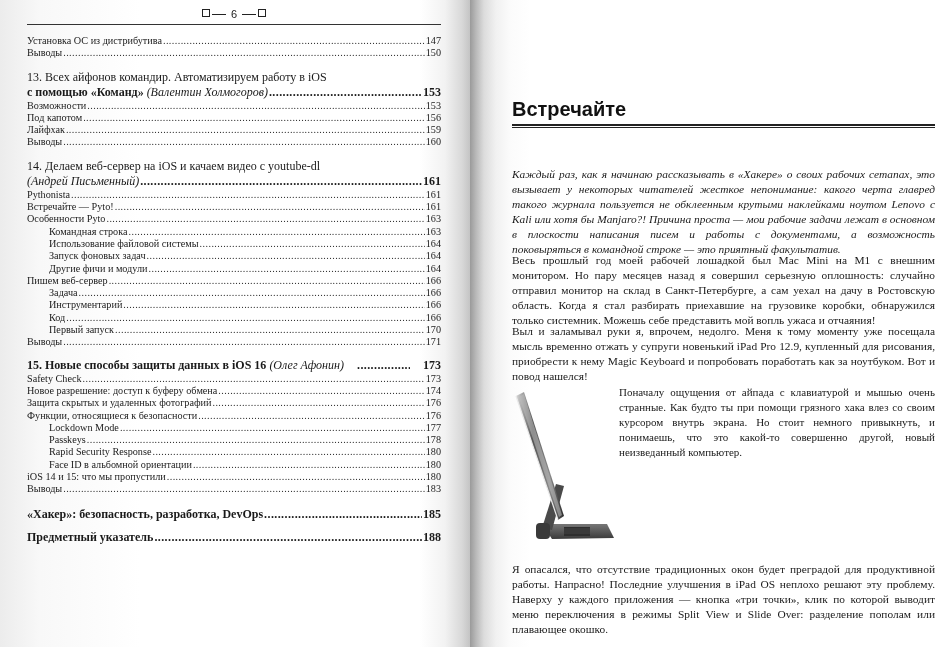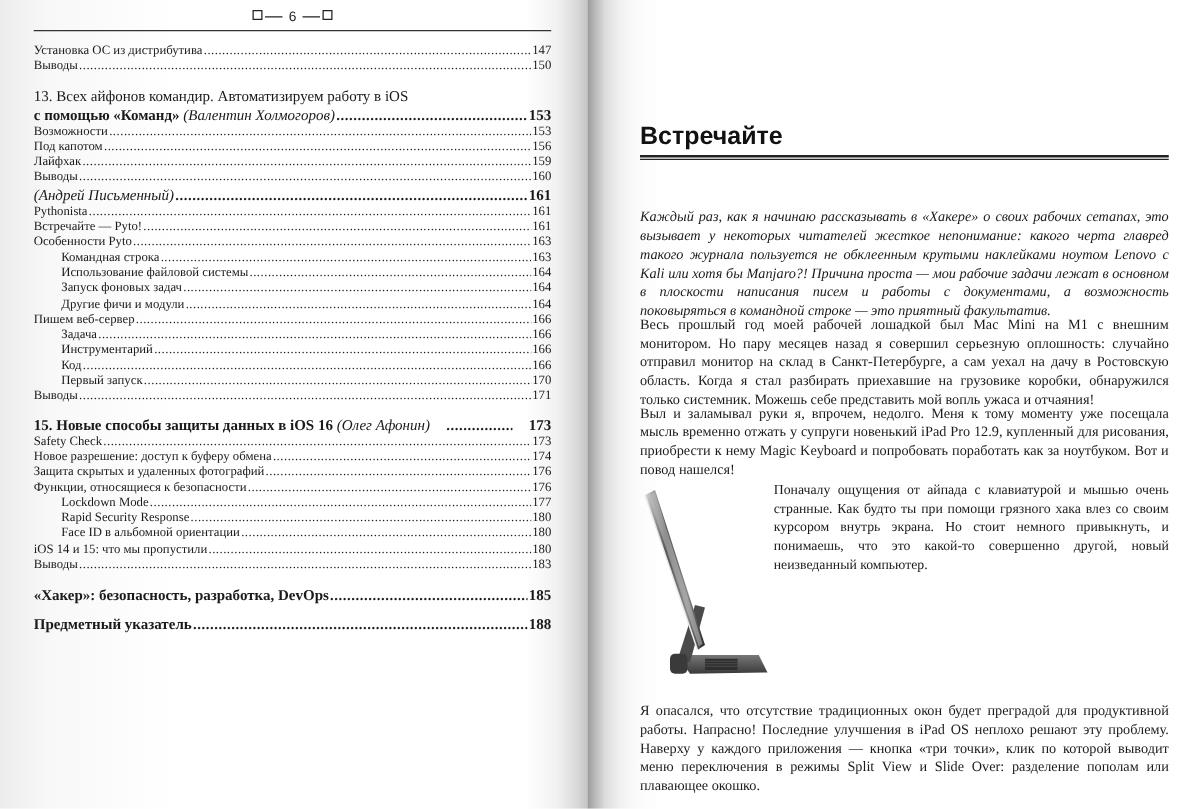--- a/index.html
+++ b/index.html
@@ -118,20 +118,21 @@
             <span class="dots"></span>
             <span class="p">159</span>
           </div>
           <div class="toc-row">
             <span class="t">Выводы</span>
             <span class="dots"></span>
             <span class="p">160</span>
           </div>
         </div>
 
+      <div class="chapter-title">14. Делаем веб-сервер на iOS и качаем видео с youtube-dl</div>
       <div class="toc-row chap">
           <span class="t author">(Андрей Письменный)</span>
           <span class="dots"></span>
           <span class="p">161</span>
         </div>
       <div id="ch14">
           <div class="toc-row">
             <span class="t">Pythonista</span>
             <span class="dots"></span>
             <span class="p">161</span>
@@ -221,20 +222,25 @@
           </div>
           <div class="toc-row">
             <span class="t">Функции, относящиеся к безопасности</span>
             <span class="dots"></span>
             <span class="p">176</span>
           </div>
           <div class="toc-row indent">
             <span class="t">Lockdown Mode</span>
             <span class="dots"></span>
             <span class="p">177</span>
+          </div>
+          <div class="toc-row indent">
+            <span class="t">Passkeys</span>
+            <span class="dots"></span>
+            <span class="p">178</span>
           </div>
           <div class="toc-row indent">
             <span class="t">Rapid Security Response</span>
             <span class="dots"></span>
             <span class="p">180</span>
           </div>
           <div class="toc-row indent">
             <span class="t">Face ID в альбомной ориентации</span>
             <span class="dots"></span>
             <span class="p">180</span>

